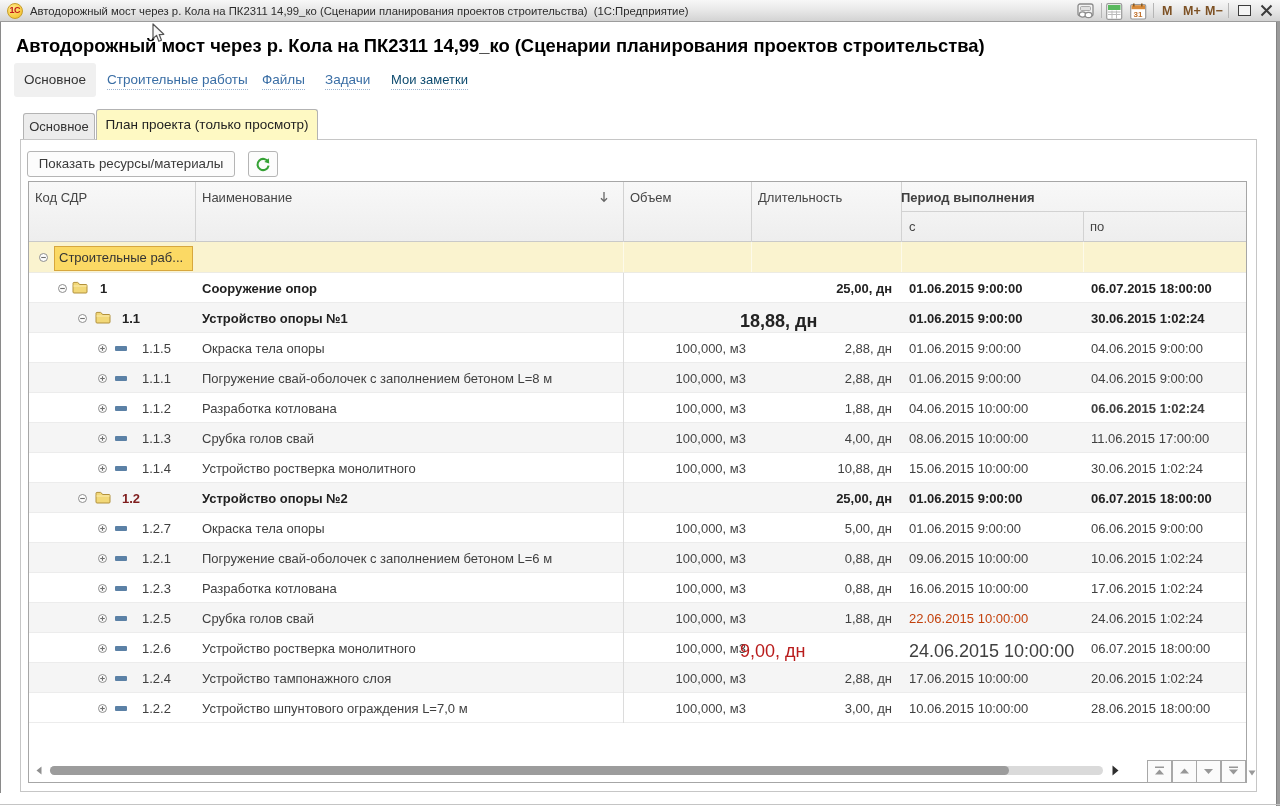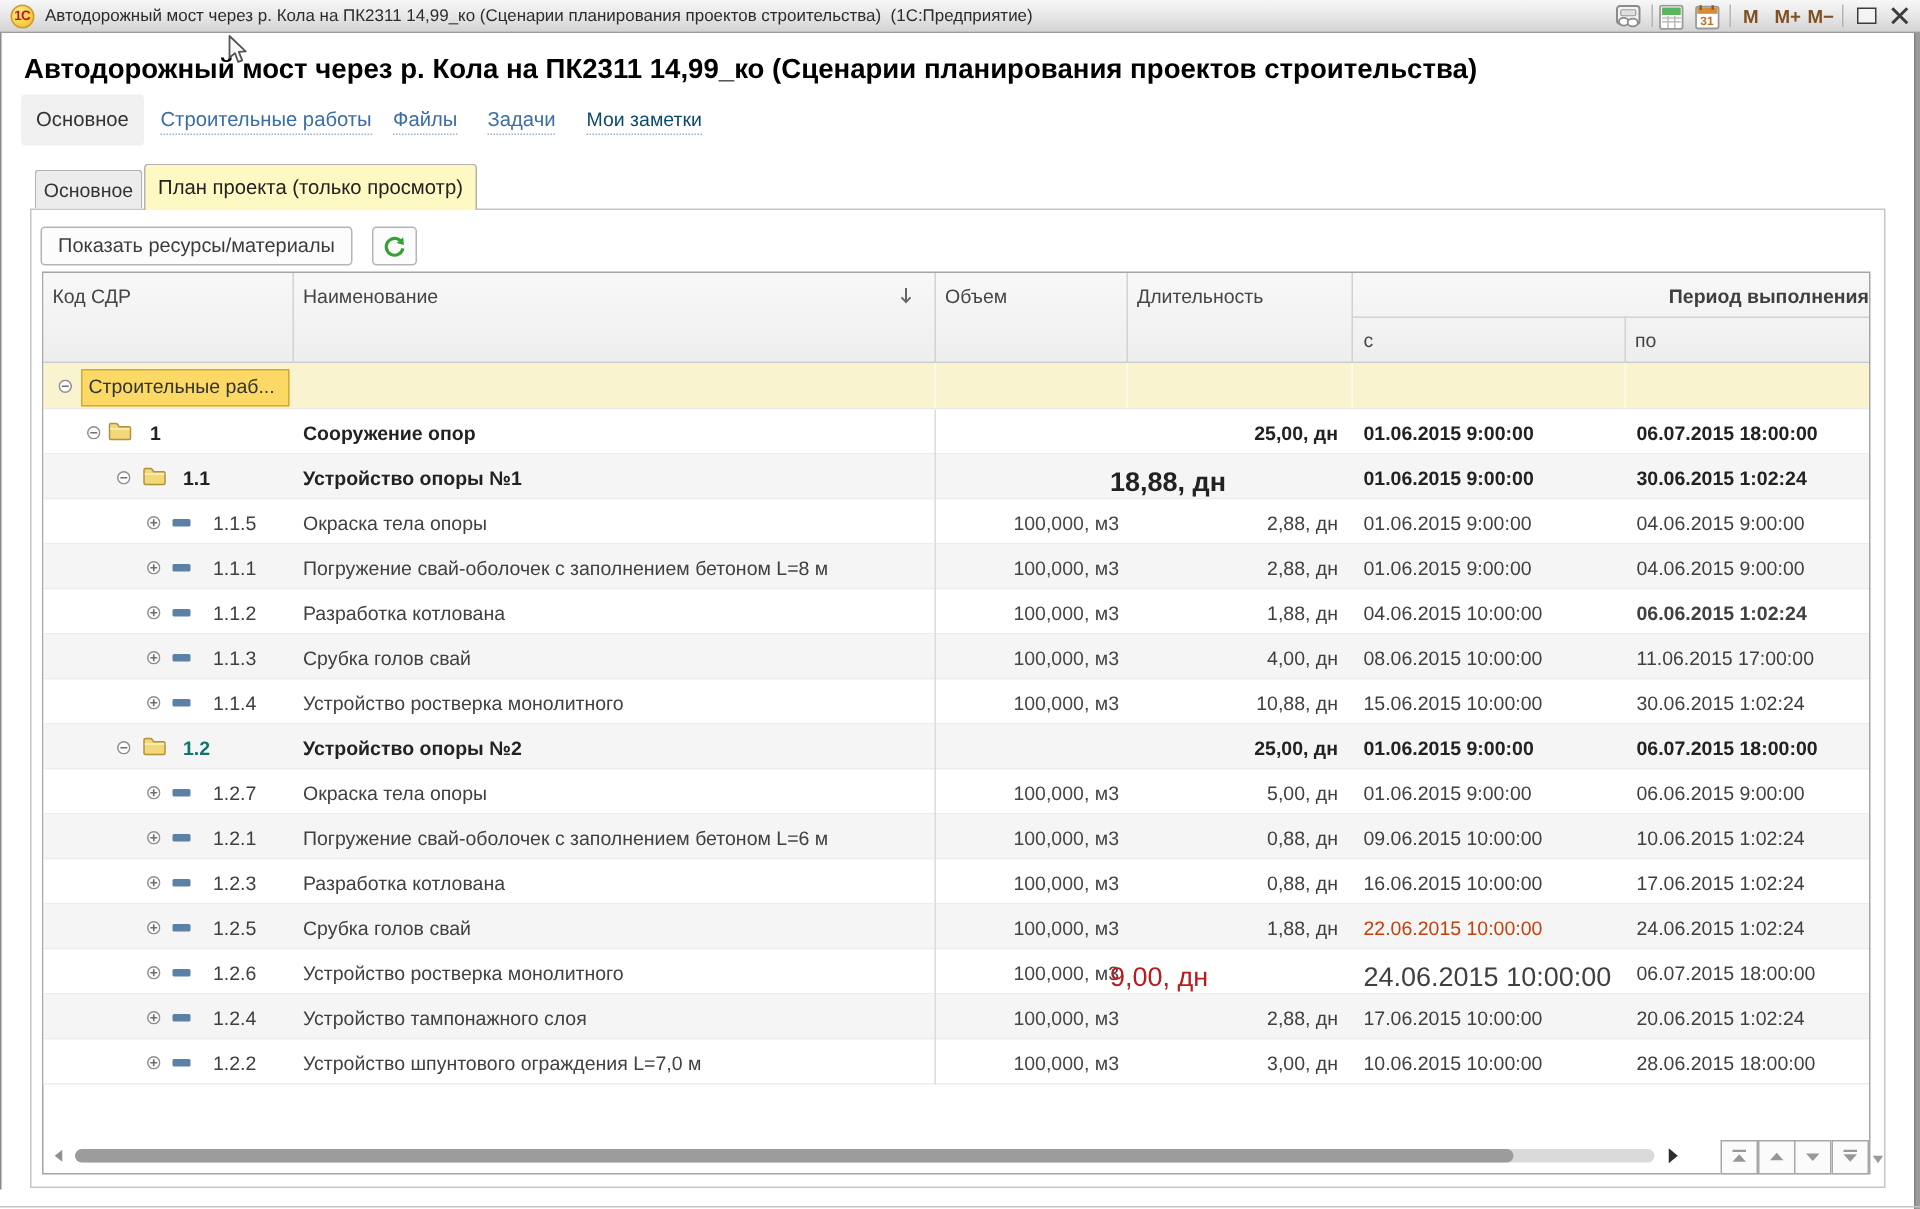--- a/index.html
+++ b/index.html
@@ -67,21 +67,21 @@
 <div class="ab" style="left:195px;top:182px;width:1px;height:60px;background:#d2d2d2"></div>
 <div class="ab" style="left:623px;top:182px;width:1px;height:60px;background:#d2d2d2"></div>
 <div class="ab" style="left:751px;top:182px;width:1px;height:60px;background:#d2d2d2"></div>
 <div class="ab" style="left:901px;top:182px;width:1px;height:60px;background:#d2d2d2"></div>
 <div class="ab" style="left:1083px;top:211px;width:1px;height:31px;background:#d2d2d2"></div>
 <div class="ab" style="left:901px;top:211px;width:345px;height:1px;background:#d2d2d2"></div>
 <div class="ab" style="left:35px;top:190px;font-size:13px;color:#454545">Код СДР</div>
 <div class="ab" style="left:202px;top:190px;font-size:13px;color:#454545">Наименование</div>
 <div class="ab" style="left:630px;top:190px;font-size:13px;color:#454545">Объем</div>
 <div class="ab" style="left:758px;top:190px;font-size:13px;color:#454545">Длительность</div>
-<div class="ab" style="left:901px;top:190px;width:345px;text-align:right;font-size:13px;font-weight:bold;color:#3f3f3f">Период выполнения</div>
+<div class="ab" style="left:901px;top:190px;width:345px;text-align:left;font-size:13px;font-weight:bold;color:#3f3f3f">Период выполнения</div>
 <div class="ab" style="left:909px;top:219px;font-size:13px;color:#454545">с</div>
 <div class="ab" style="left:1090px;top:219px;font-size:13px;color:#454545">по</div>
 <svg class="ab" style="left:599px;top:191px" width="10" height="13">
     <path d="M5 1 L5 10 M2 7.2 L5 10.4 L8 7.2" fill="none" stroke="#666" stroke-width="1.3"></path>
   </svg>
 <div class="ab" style="left:29px;top:242px;width:1217px;height:31px;background:#faf3cf;border-bottom:1px solid #ecebe3"></div>
 <div class="ab" style="left:623px;top:242px;width:1px;height:30px;background:#fdfaea"></div>
 <div class="ab" style="left:751px;top:242px;width:1px;height:30px;background:#fdfaea"></div>
 <div class="ab" style="left:901px;top:242px;width:1px;height:30px;background:#fdfaea"></div>
 <div class="ab" style="left:1083px;top:242px;width:1px;height:30px;background:#fdfaea"></div>
@@ -186,21 +186,21 @@
 <div class="ab" style="left:1091px;top:461px;font-size:13px;font-weight:normal;color:#404040">30.06.2015 1:02:24</div>
 <div class="ab" style="left:29px;top:483px;width:1217px;height:30px;background:#f5f5f5;border-bottom:1px solid #ececec"></div>
 <svg style="position:absolute;left:77.5px;top:493.5px" width="9" height="9">
     <circle cx="4.5" cy="4.5" r="4" fill="#fdfdfd" stroke="#8f8f8f" stroke-width="1"></circle>
     <line x1="2.2" y1="4.5" x2="6.8" y2="4.5" stroke="#6e6e6e" stroke-width="1.1"></line>
   </svg>
 <svg style="position:absolute;left:95px;top:491px" width="16" height="13">
     <path d="M1 3.5 L1 11 Q1 12 2 12 L14 12 Q15 12 15 11 L15 4.5 Q15 3.5 14 3.5 L7.5 3.5 L6.3 1.8 Q6 1.4 5.4 1.4 L2 1.4 Q1 1.4 1 2.4 Z" fill="#f2d878" stroke="#b2913c" stroke-width="1"></path>
     <path d="M1.5 5 L14.5 5" stroke="#faeaa9" stroke-width="1.2"></path>
   </svg>
-<div class="ab" style="left:122px;top:491px;font-size:13px;font-weight:bold;color:#0f766e">1.2</div>
+<div class="ab" style="left:122px;top:491px;font-size:13px;font-weight:bold;color:#7f1d1d">1.2</div>
 <div class="ab" style="left:202px;top:491px;font-size:13px;font-weight:bold;color:#222;white-space:nowrap">Устройство опоры №2</div>
 <div class="ab" style="left:740px;top:491px;width:152px;text-align:right;font-size:13px;font-weight:bold;color:#222">25,00, дн</div>
 <div class="ab" style="left:909px;top:491px;font-size:13px;font-weight:bold;color:#222">01.06.2015 9:00:00</div>
 <div class="ab" style="left:1091px;top:491px;font-size:13px;font-weight:bold;color:#222">06.07.2015 18:00:00</div>
 <div class="ab" style="left:29px;top:513px;width:1217px;height:30px;background:#ffffff;border-bottom:1px solid #ececec"></div>
 <svg style="position:absolute;left:97.5px;top:523.5px" width="9" height="9">
     <circle cx="4.5" cy="4.5" r="4" fill="#fdfdfd" stroke="#8f8f8f" stroke-width="1"></circle>
     <line x1="2.2" y1="4.5" x2="6.8" y2="4.5" stroke="#6e6e6e" stroke-width="1.1"></line>
     <line x1="4.5" y1="2.2" x2="4.5" y2="6.8" stroke="#6e6e6e" stroke-width="1.1"></line>
   </svg>

